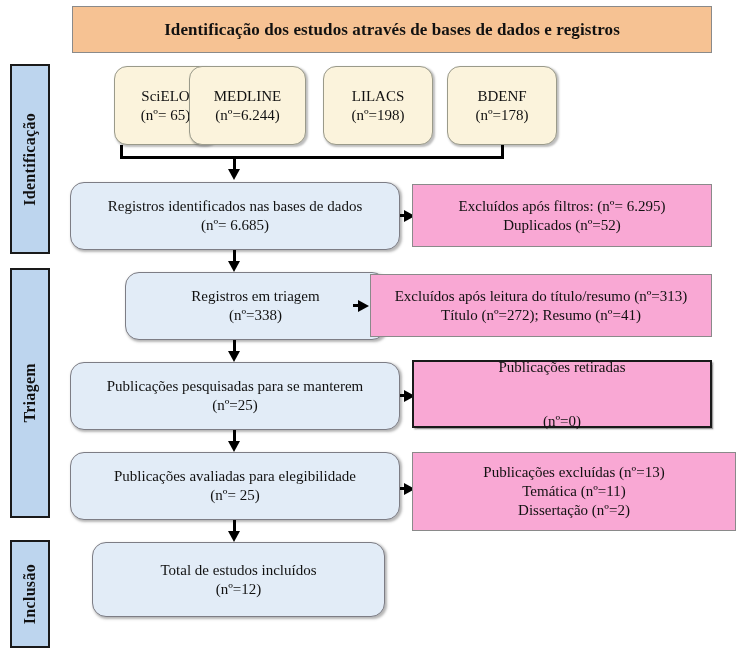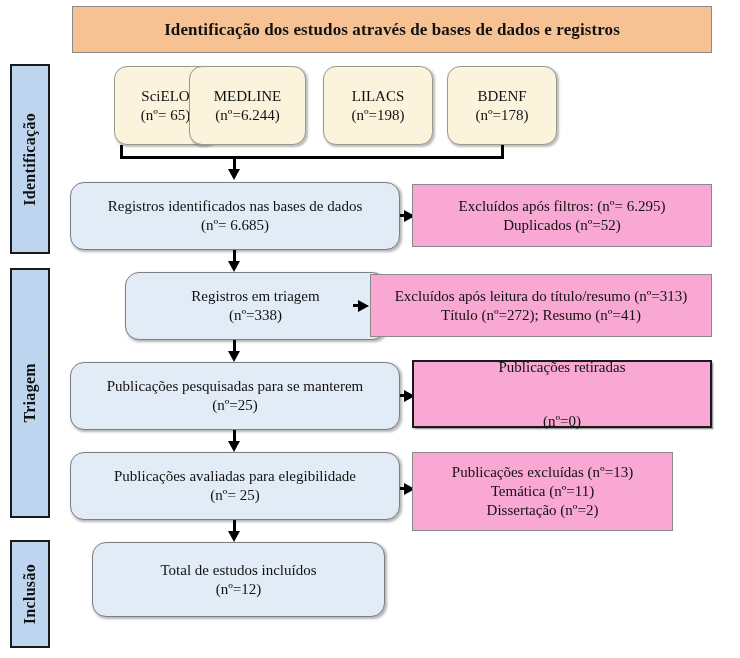--- a/index.html
+++ b/index.html
@@ -203,21 +203,21 @@
   <div class="arrow-down" style="left:228px; top:441px;"></div>
 
   <div class="node flowbox" style="left:70px; top:452px; width:330px; height:68px;">
     <span class="line">Publicações avaliadas para elegibilidade</span>
     <span class="line">(nº= 25)</span>
   </div>
 
   <div class="hline" style="left:400px; top:487px; width:9px;"></div>
   <div class="arrow-right" style="left:404px; top:483px;"></div>
 
-  <div class="node exclbox" style="left:412px; top:452px; width:261px; height:79px;">
+  <div class="node exclbox" style="left:412px; top:452px; width:324px; height:79px;">
     <span class="line">Publicações excluídas (nº=13)</span>
     <span class="line">Temática (nº=11)</span>
     <span class="line">Dissertação (nº=2)</span>
   </div>
 
   <div class="vline" style="left:233px; top:520px; height:14px;"></div>
   <div class="arrow-down" style="left:228px; top:531px;"></div>
 
   <div class="node flowbox" style="left:92px; top:542px; width:293px; height:75px;">
     <span class="line">Total de estudos incluídos</span>

